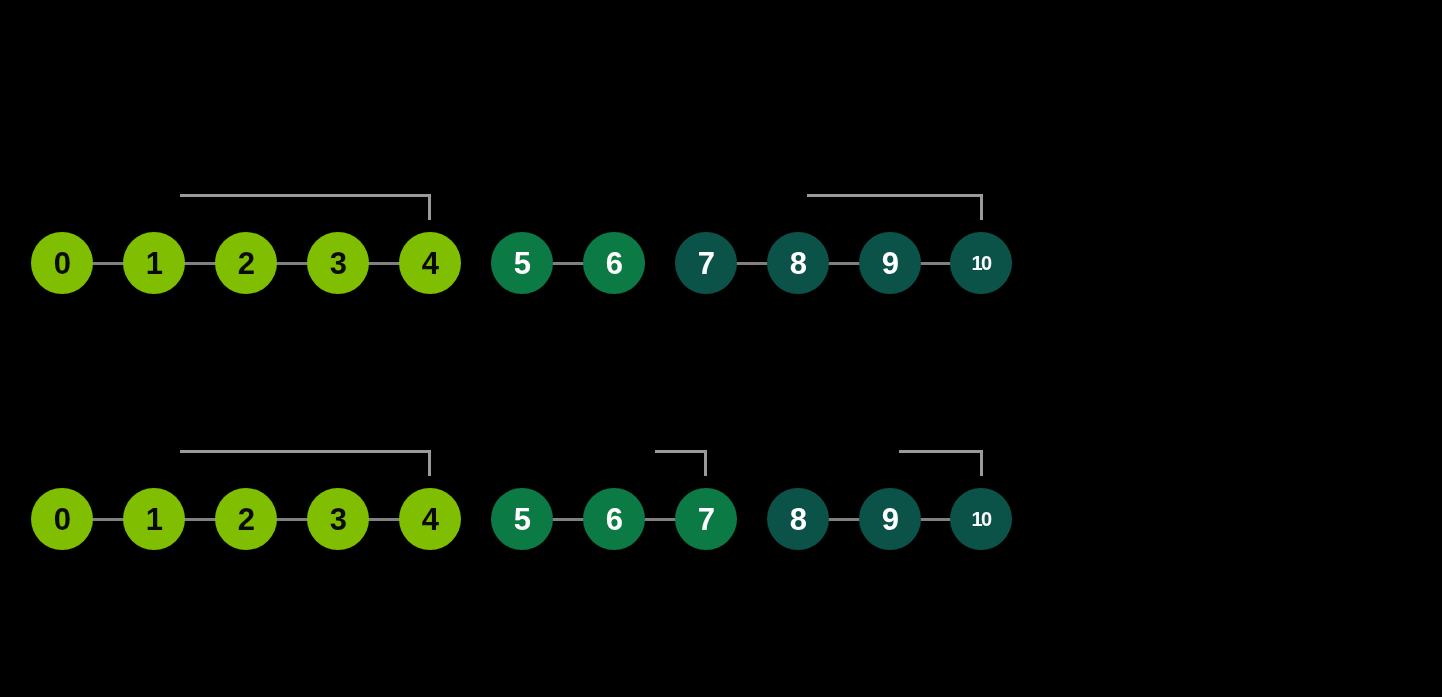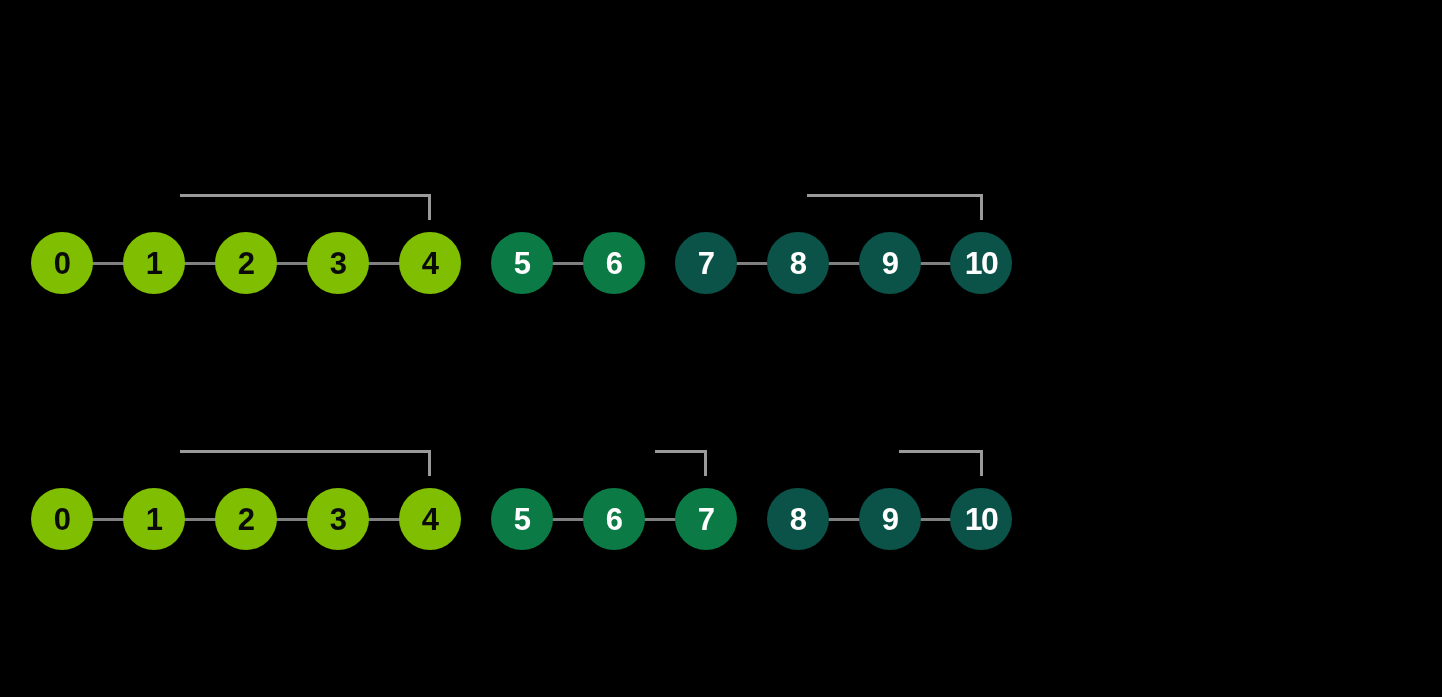--- a/index.html
+++ b/index.html
@@ -45,21 +45,21 @@
     align-items: center;
     justify-content: center;
     box-sizing: border-box;
     font-weight: bold;
     font-size: 31px;
     line-height: 1;
     letter-spacing: -0.5px;
     user-select: none;
   }
   .node.wide-label {
-    font-size: 32px;
+    font-size: 20px;
     letter-spacing: -1.5px;
     text-align: center;
   }
   
   .bracket {
     position: absolute;
     height: 3px;
     background: #9a9a9a;
   }
   .bracket .tick-right {

